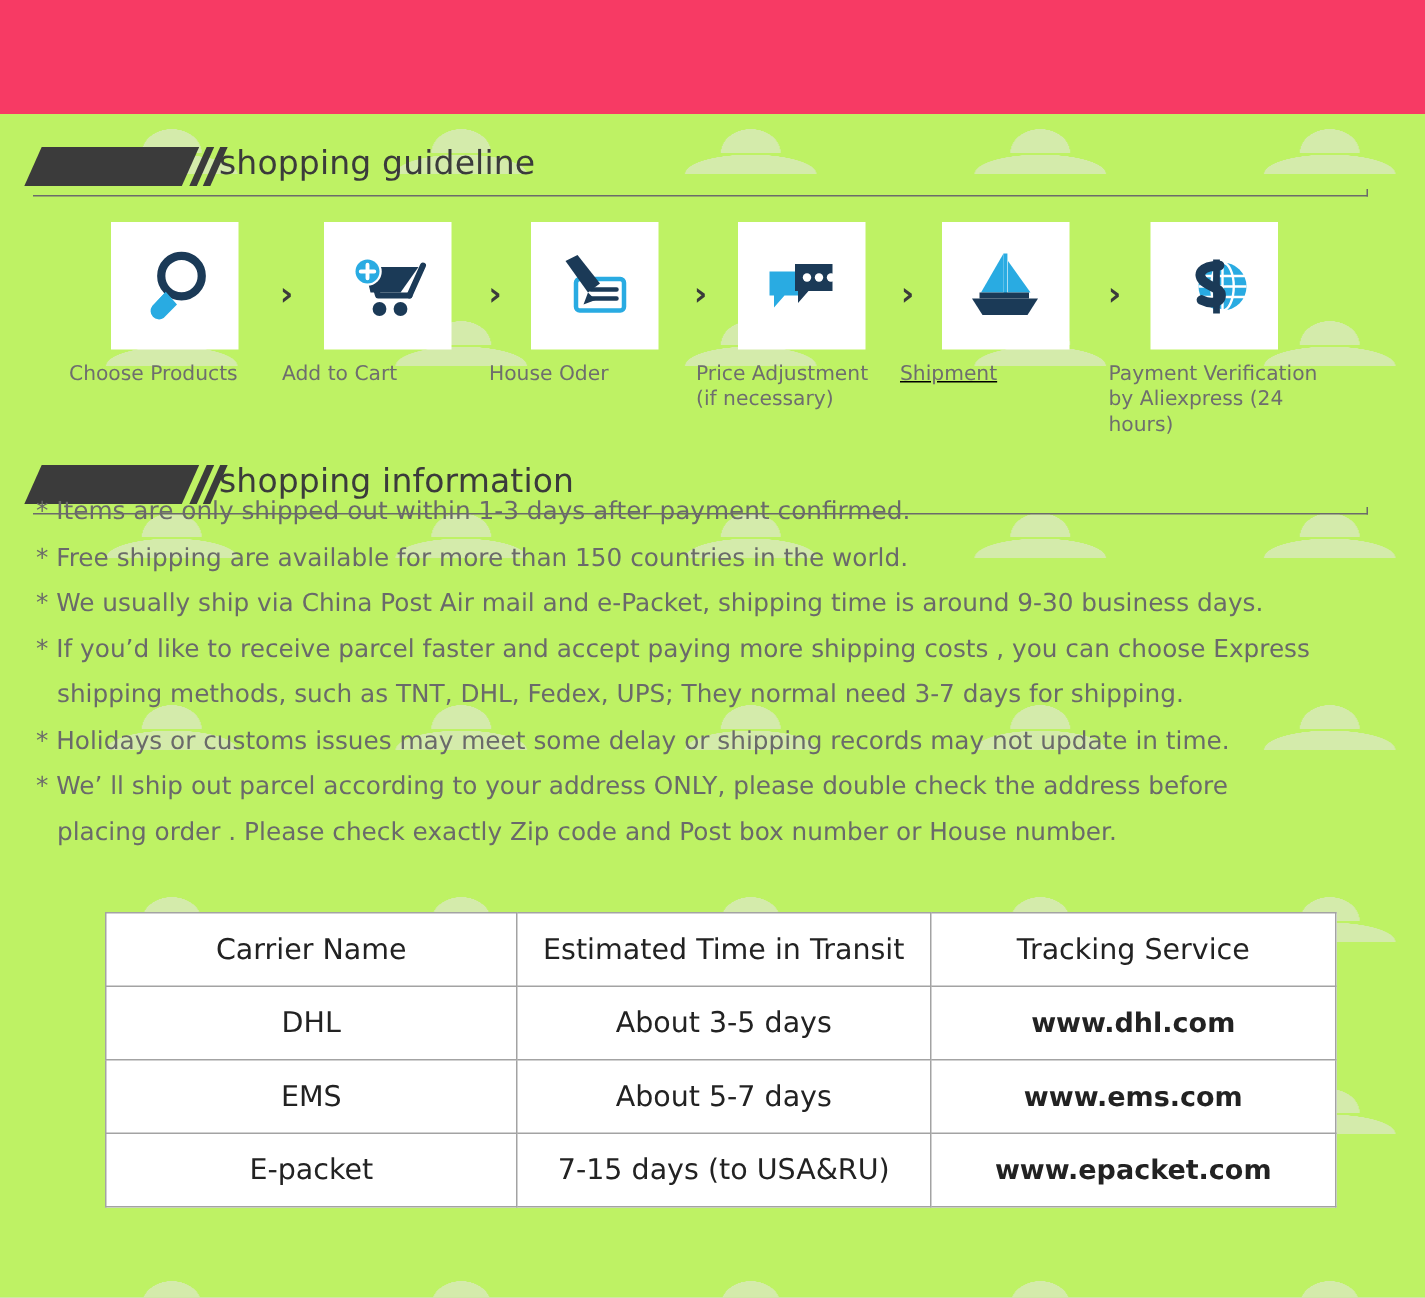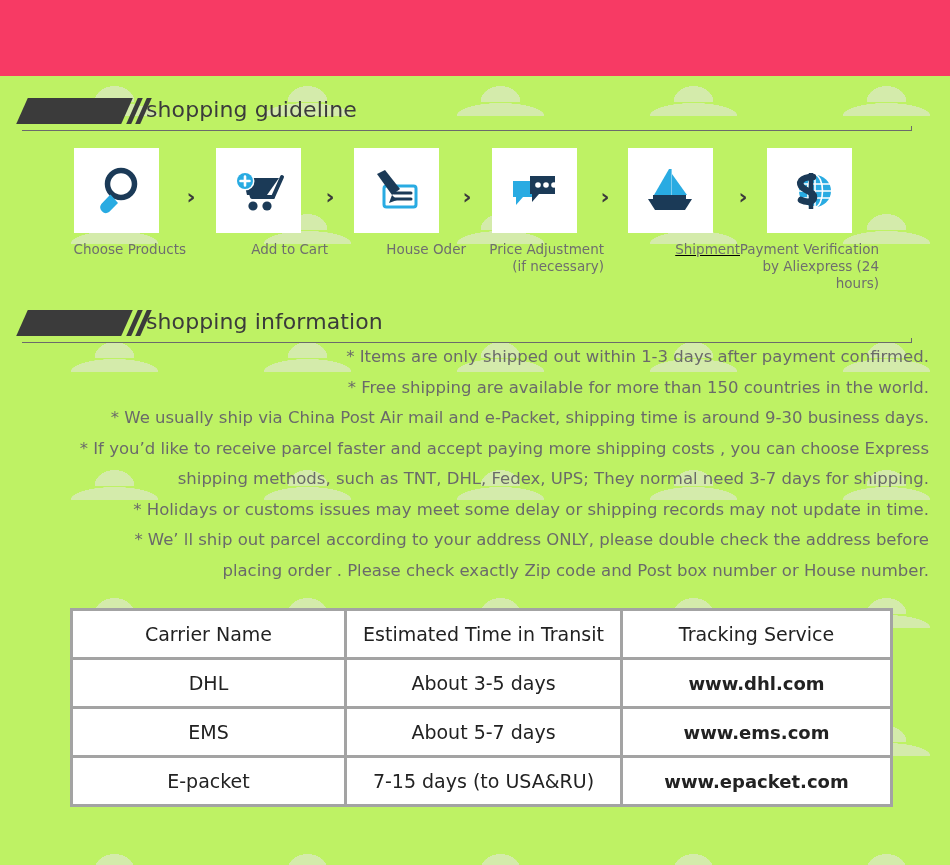--- a/index.html
+++ b/index.html
@@ -81,21 +81,21 @@
 
   
   .steps{
     position:absolute; left:0; top:145px;
     width:950px; height:130px;
   }
   .step{
     position:absolute;
     top:0;
     width:140px;
-    text-align:right;
+    text-align:left;
   }
   .step-box{
     width:85px; height:85px;
     margin:3px auto 0;
     background:#ffffff;
     display:flex; align-items:center; justify-content:center;
   }
   .step-box svg{ display:block; }
   .step-label{
     margin-top:8px;
@@ -112,43 +112,42 @@
     color:#3b3b3b;
     font-size:22px;
     font-weight:bold;
     line-height:24px;
     text-align:center;
     font-family:"DejaVu Sans", sans-serif;
   }
 
   
   .info-list{
-    position:absolute; left:24px; top:342px;
+    position:absolute; left:24px; top:326px;
     width:905px;
-    text-align:right;
   }
   .info-line{
     font-size:16.5px;
     color:#6a6a6a;
     line-height:30.5px;
     white-space:pre;
     font-family:"DejaVu Sans", sans-serif;
   }
   .info-line.cont{ padding-left:14px; }
 
   
   .carrier-table{
     position:absolute; left:70px; top:608px;
     width:820px;
     border-collapse:collapse;
     background:#ffffff;
     table-layout:fixed;
   }
   .carrier-table td{
-    border:3px solid #a3a3a3;
+    border:1px solid #a3a3a3;
     background:#ffffff;
     text-align:center;
     vertical-align:middle;
     height:49px;
     font-size:19px;
     color:#222222;
     font-family:"DejaVu Sans", sans-serif;
     padding:0 4px;
   }
   .carrier-table col.c1{ width:274px; }

